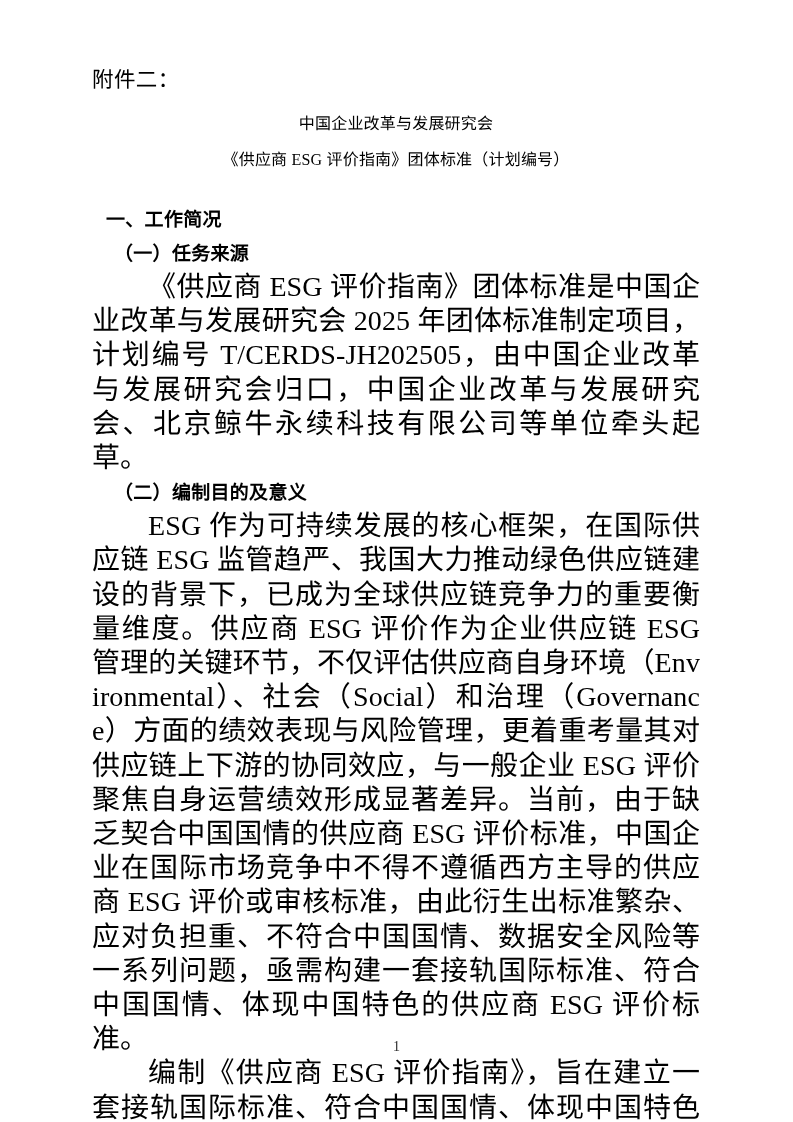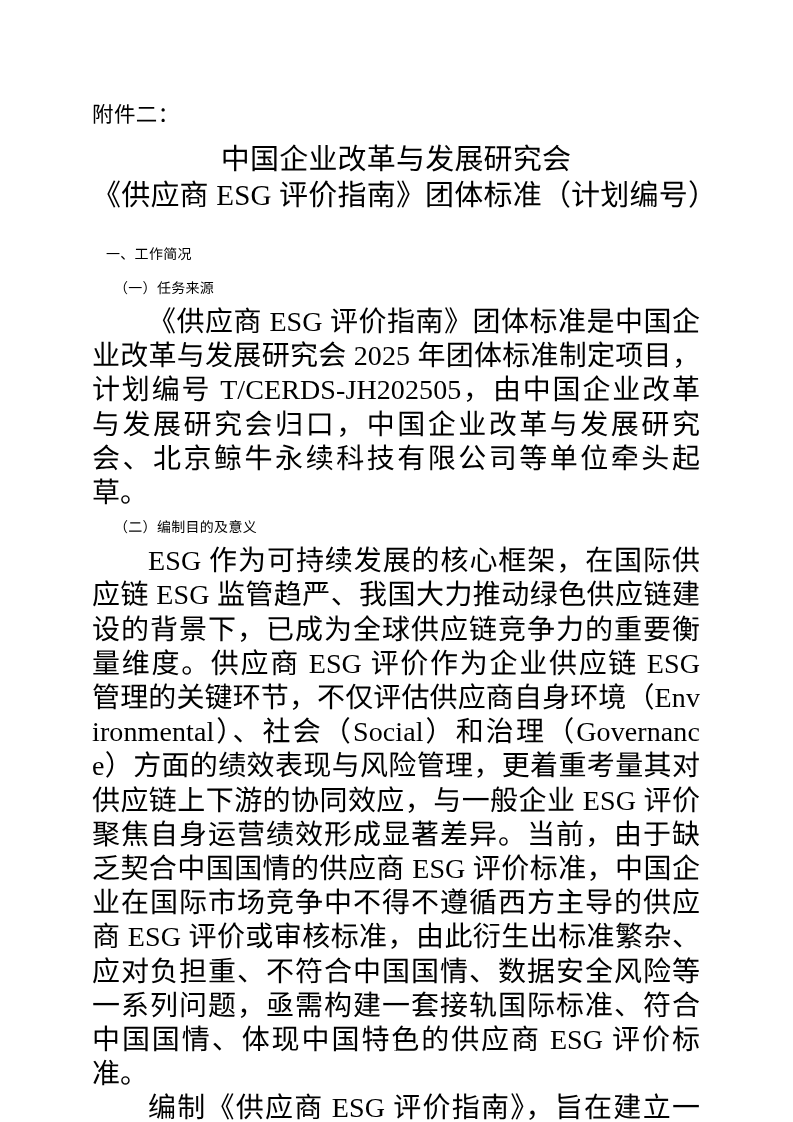--- a/index.html
+++ b/index.html
@@ -24,49 +24,49 @@
   .content {
     position: absolute;
     left: 92px;
     top: 0;
     width: 608px;
   }
 
   
   .attachment-label {
     margin: 0;
-    padding-top: 98px;
+    padding-top: 63px;
     font-size: 21.5px;
     line-height: 34px;
     letter-spacing: 0.4px;
     font-family: "Liberation Serif", "DejaVu Serif", serif;
     white-space: pre;
   }
 
   
   .title-block {
     margin: 0;
     padding-top: 9px;
   }
   .title-line {
     margin: 0;
     text-align: center;
-    font-size: 29px;
+    font-size: 16px;
     line-height: 36px;
     letter-spacing: 0.2px;
     font-family: "Liberation Serif", "DejaVu Serif", serif;
     white-space: nowrap;
   }
 
   
   .heading-1,
   .heading-2 {
     margin: 0;
-    font-weight: normal;
-    font-size: 14px;
+    font-weight: bold;
+    font-size: 19px;
     line-height: 34px;
     letter-spacing: 0.3px;
     font-family: "DejaVu Sans", "Liberation Sans", sans-serif;
     white-space: pre;
   }
   .heading-1 {
     padding-top: 24px;
     text-indent: 14px;
   }
   .heading-2 {

